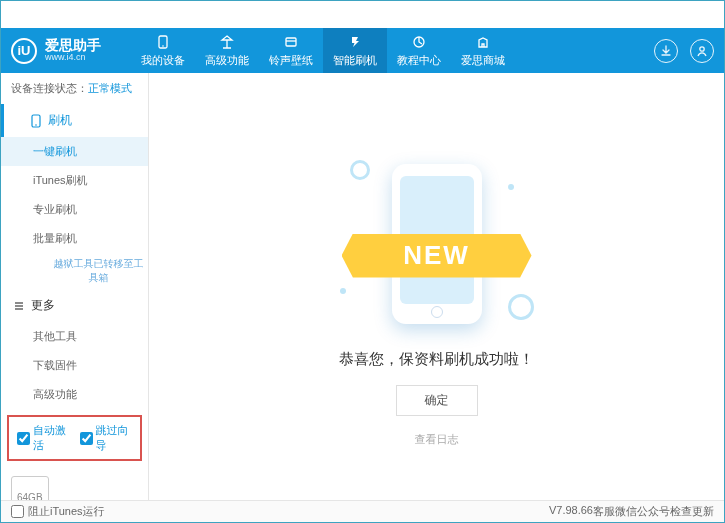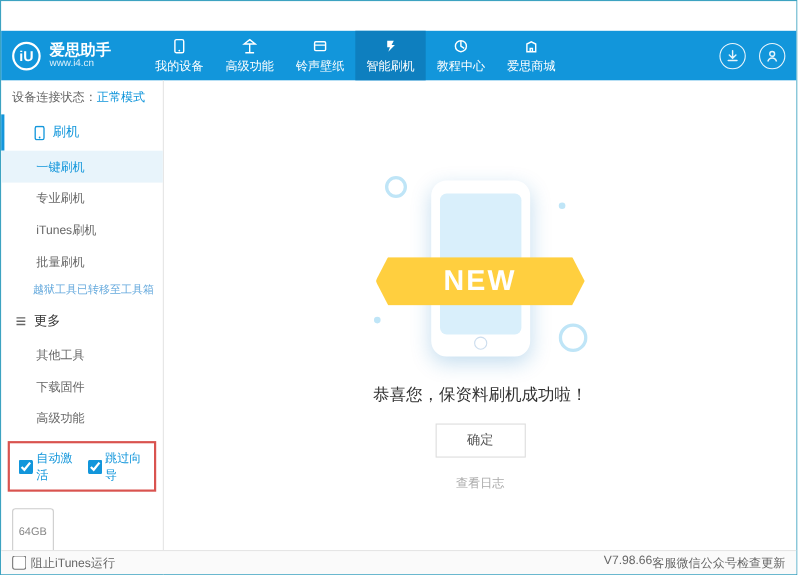--- a/index.html
+++ b/index.html
@@ -25,21 +25,21 @@
 
 .body { display: flex; height: calc(100% - 45px - 22px); }
 .sidebar { width: 148px; border-right: 1px solid #e5e5e5; display: flex; flex-direction: column; }
 .status-row { padding: 8px 10px; font-size: 11px; color: #666; }
 .status-val { color: #1296db; }
 .group-head { display: flex; align-items: center; gap: 6px; padding: 8px 12px; font-size: 12px; color: #333; cursor: pointer; }
 .group-head.active { border-left: 3px solid #1296db; color: #1296db; padding-left: 26px; }
 .group-head.dim { color: #bbb; }
 .sub-item { padding: 7px 0 7px 32px; font-size: 11px; color: #666; cursor: pointer; }
 .sub-item.active { background: #e8f4fb; color: #1296db; }
-.sub-note { font-size: 10px; color: #bbb; padding: 4px 0 4px 29px; line-height: 1.4; }
+.sub-note { font-size: 10px; color: #bbb; padding: 4px 0 4px 48px; line-height: 1.4; text-align: center; }
 .sub-note.link { color: #66aadd; cursor: pointer; }
 .sidebar-spacer { flex: 1; }
 .checks { border: 2px solid #d9534f; padding: 6px 8px; margin: 6px; display: flex; gap: 10px; font-size: 11px; color: #1296db; }
 .checks label { display: flex; align-items: center; gap: 3px; cursor: pointer; }
 .checks input { accent-color: #1296db; }
 .device-box { padding: 6px 10px 10px; }
 .device-name { color: #1296db; font-size: 12px; display: flex; align-items: center; gap: 4px; }
 .device-cap { display: inline-block; border: 1px solid #ccc; border-radius: 3px; padding: 15px 5px; font-size: 10px; color: #888; margin: 3px 0; text-align: center; }
 .device-meta { font-size: 10px; color: #888; }
 
@@ -163,22 +163,22 @@
 
       <div class="group-head active">
         <svg width="12" height="14" viewBox="0 0 12 14">
             <rect x="2" y="1" width="8" height="12" rx="1.5" stroke="#1296db" stroke-width="1.2" fill="none"></rect>
             <circle cx="6" cy="11" r="0.8" fill="#1296db"></circle>
           </svg>
         <span>刷机</span>
       </div>
       <div id="flash-list">
           <div class="sub-item active">一键刷机</div>
+          <div class="sub-item">iTunes刷机</div>
           <div class="sub-item">专业刷机</div>
-          <div class="sub-item">iTunes刷机</div>
           <div class="sub-item">批量刷机</div>
         </div>
 
       <div class="sub-note link">越狱工具已转移至工具箱</div>
 
       <div class="group-head">
         <svg width="12" height="12" viewBox="0 0 12 12">
             <path d="M2 3h8M2 6h8M2 9h8" stroke="#666" stroke-width="1.3"></path>
           </svg>
         <span>更多</span>

